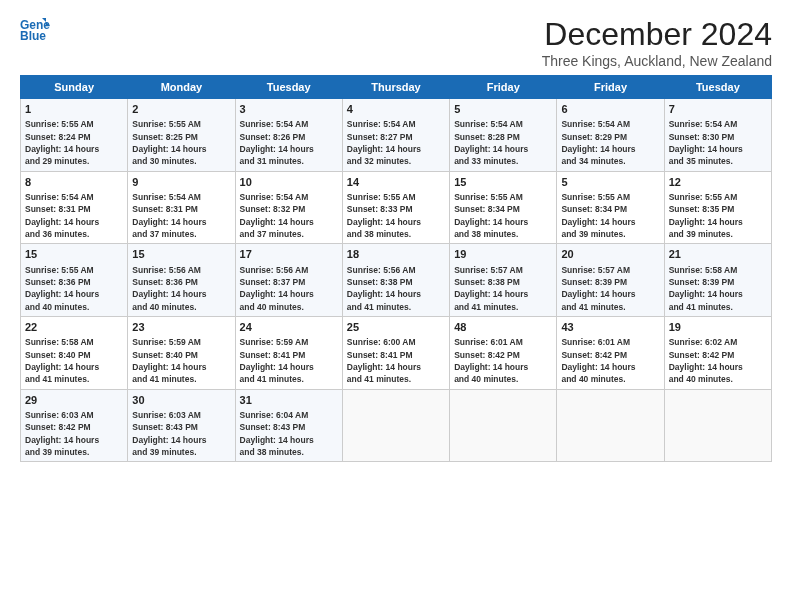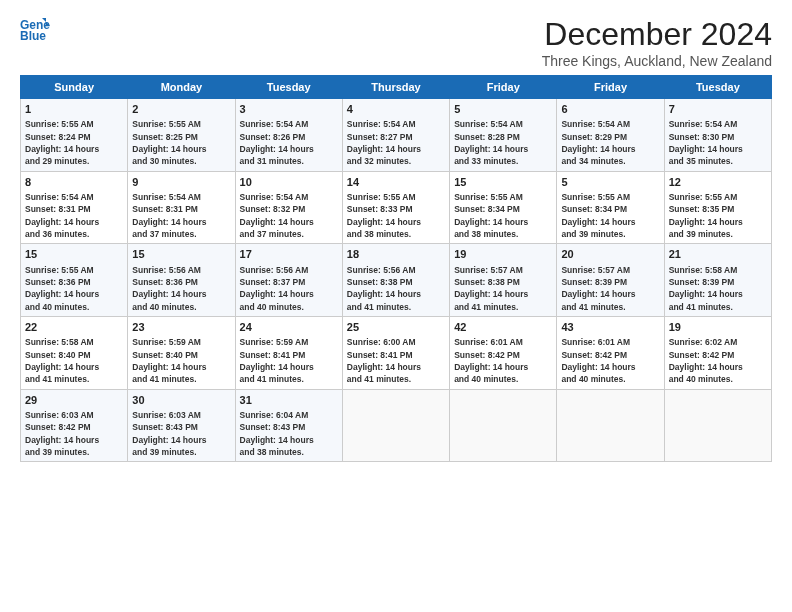--- a/index.html
+++ b/index.html
@@ -219,21 +219,21 @@
           </td>
           <td>
             <span class="day-num">24</span>
             <div class="day-info">Sunrise: 5:59 AM<br>Sunset: 8:41 PM<br>Daylight: 14 hours<br>and 41 minutes.</div>
           </td>
           <td>
             <span class="day-num">25</span>
             <div class="day-info">Sunrise: 6:00 AM<br>Sunset: 8:41 PM<br>Daylight: 14 hours<br>and 41 minutes.</div>
           </td>
           <td>
-            <span class="day-num">42</span>
+            <span class="day-num">48</span>
             <div class="day-info">Sunrise: 6:01 AM<br>Sunset: 8:42 PM<br>Daylight: 14 hours<br>and 40 minutes.</div>
           </td>
           <td>
             <span class="day-num">43</span>
             <div class="day-info">Sunrise: 6:01 AM<br>Sunset: 8:42 PM<br>Daylight: 14 hours<br>and 40 minutes.</div>
           </td>
           <td>
             <span class="day-num">19</span>
             <div class="day-info">Sunrise: 6:02 AM<br>Sunset: 8:42 PM<br>Daylight: 14 hours<br>and 40 minutes.</div>
           </td>

